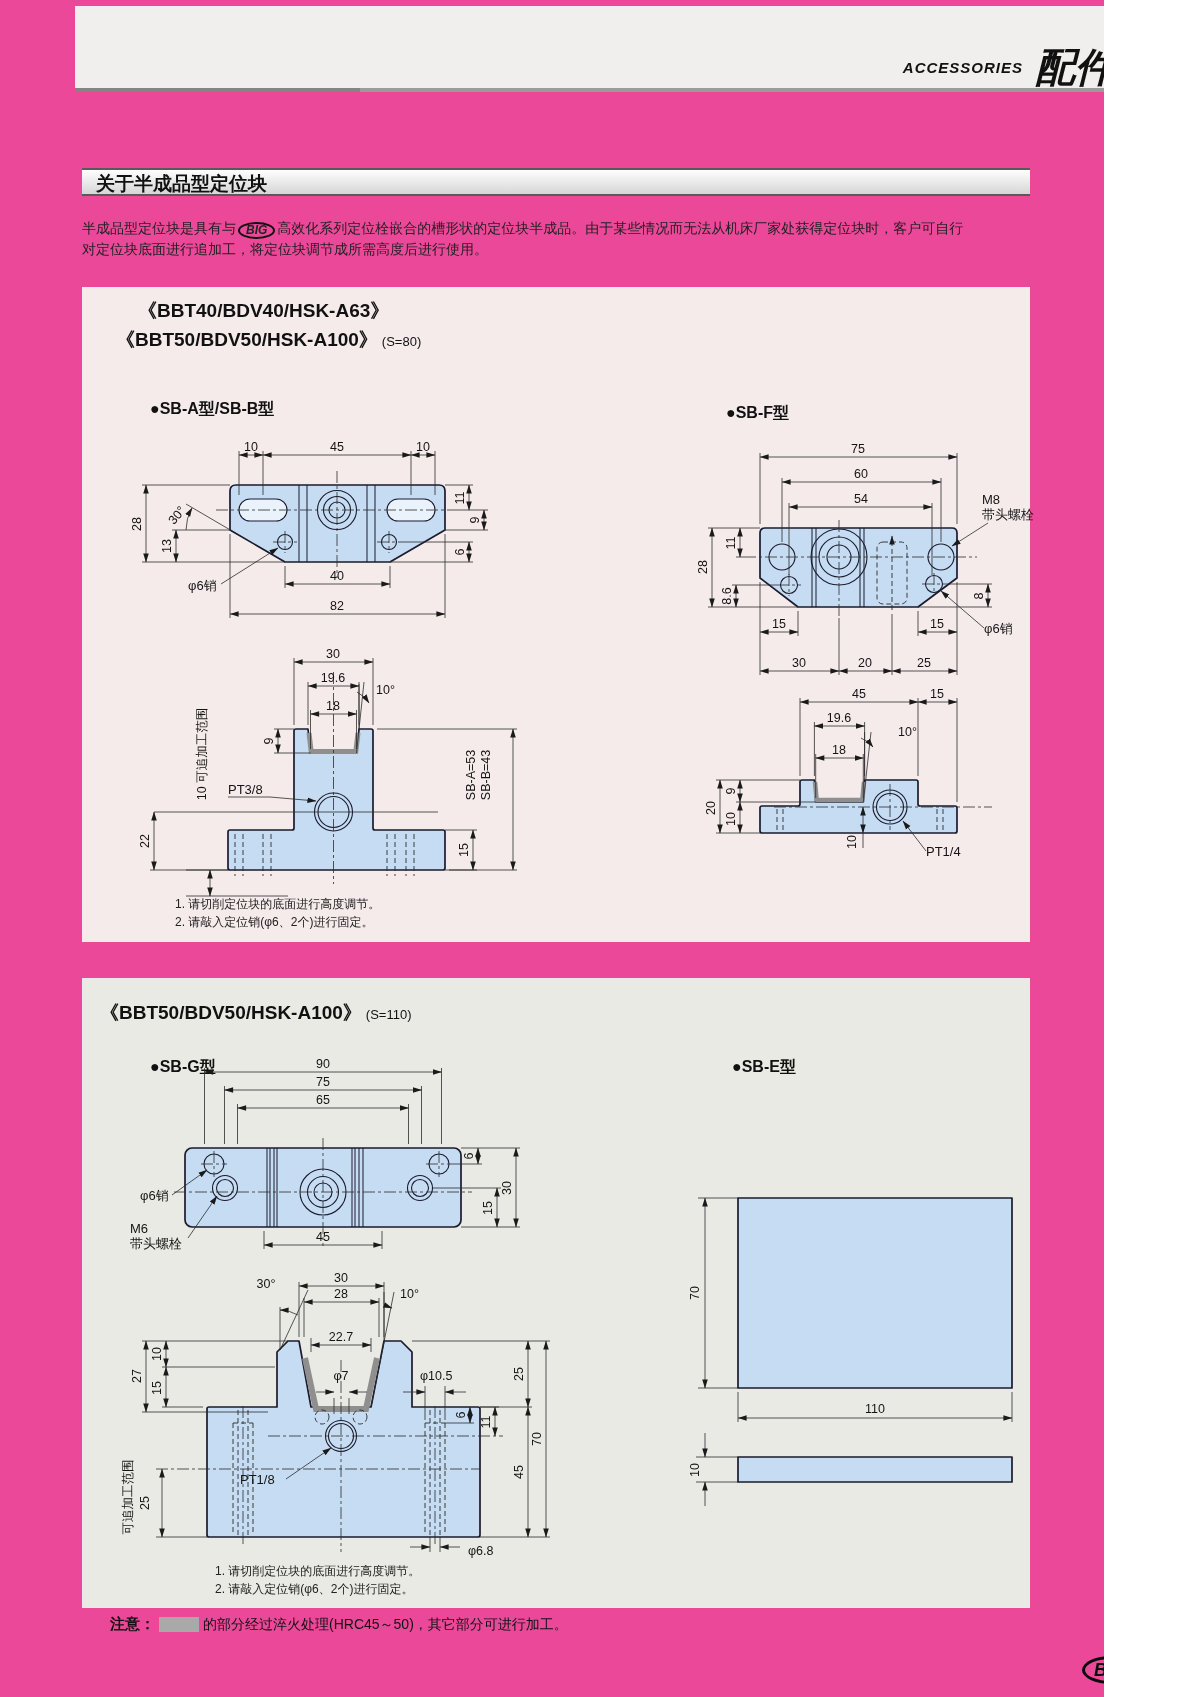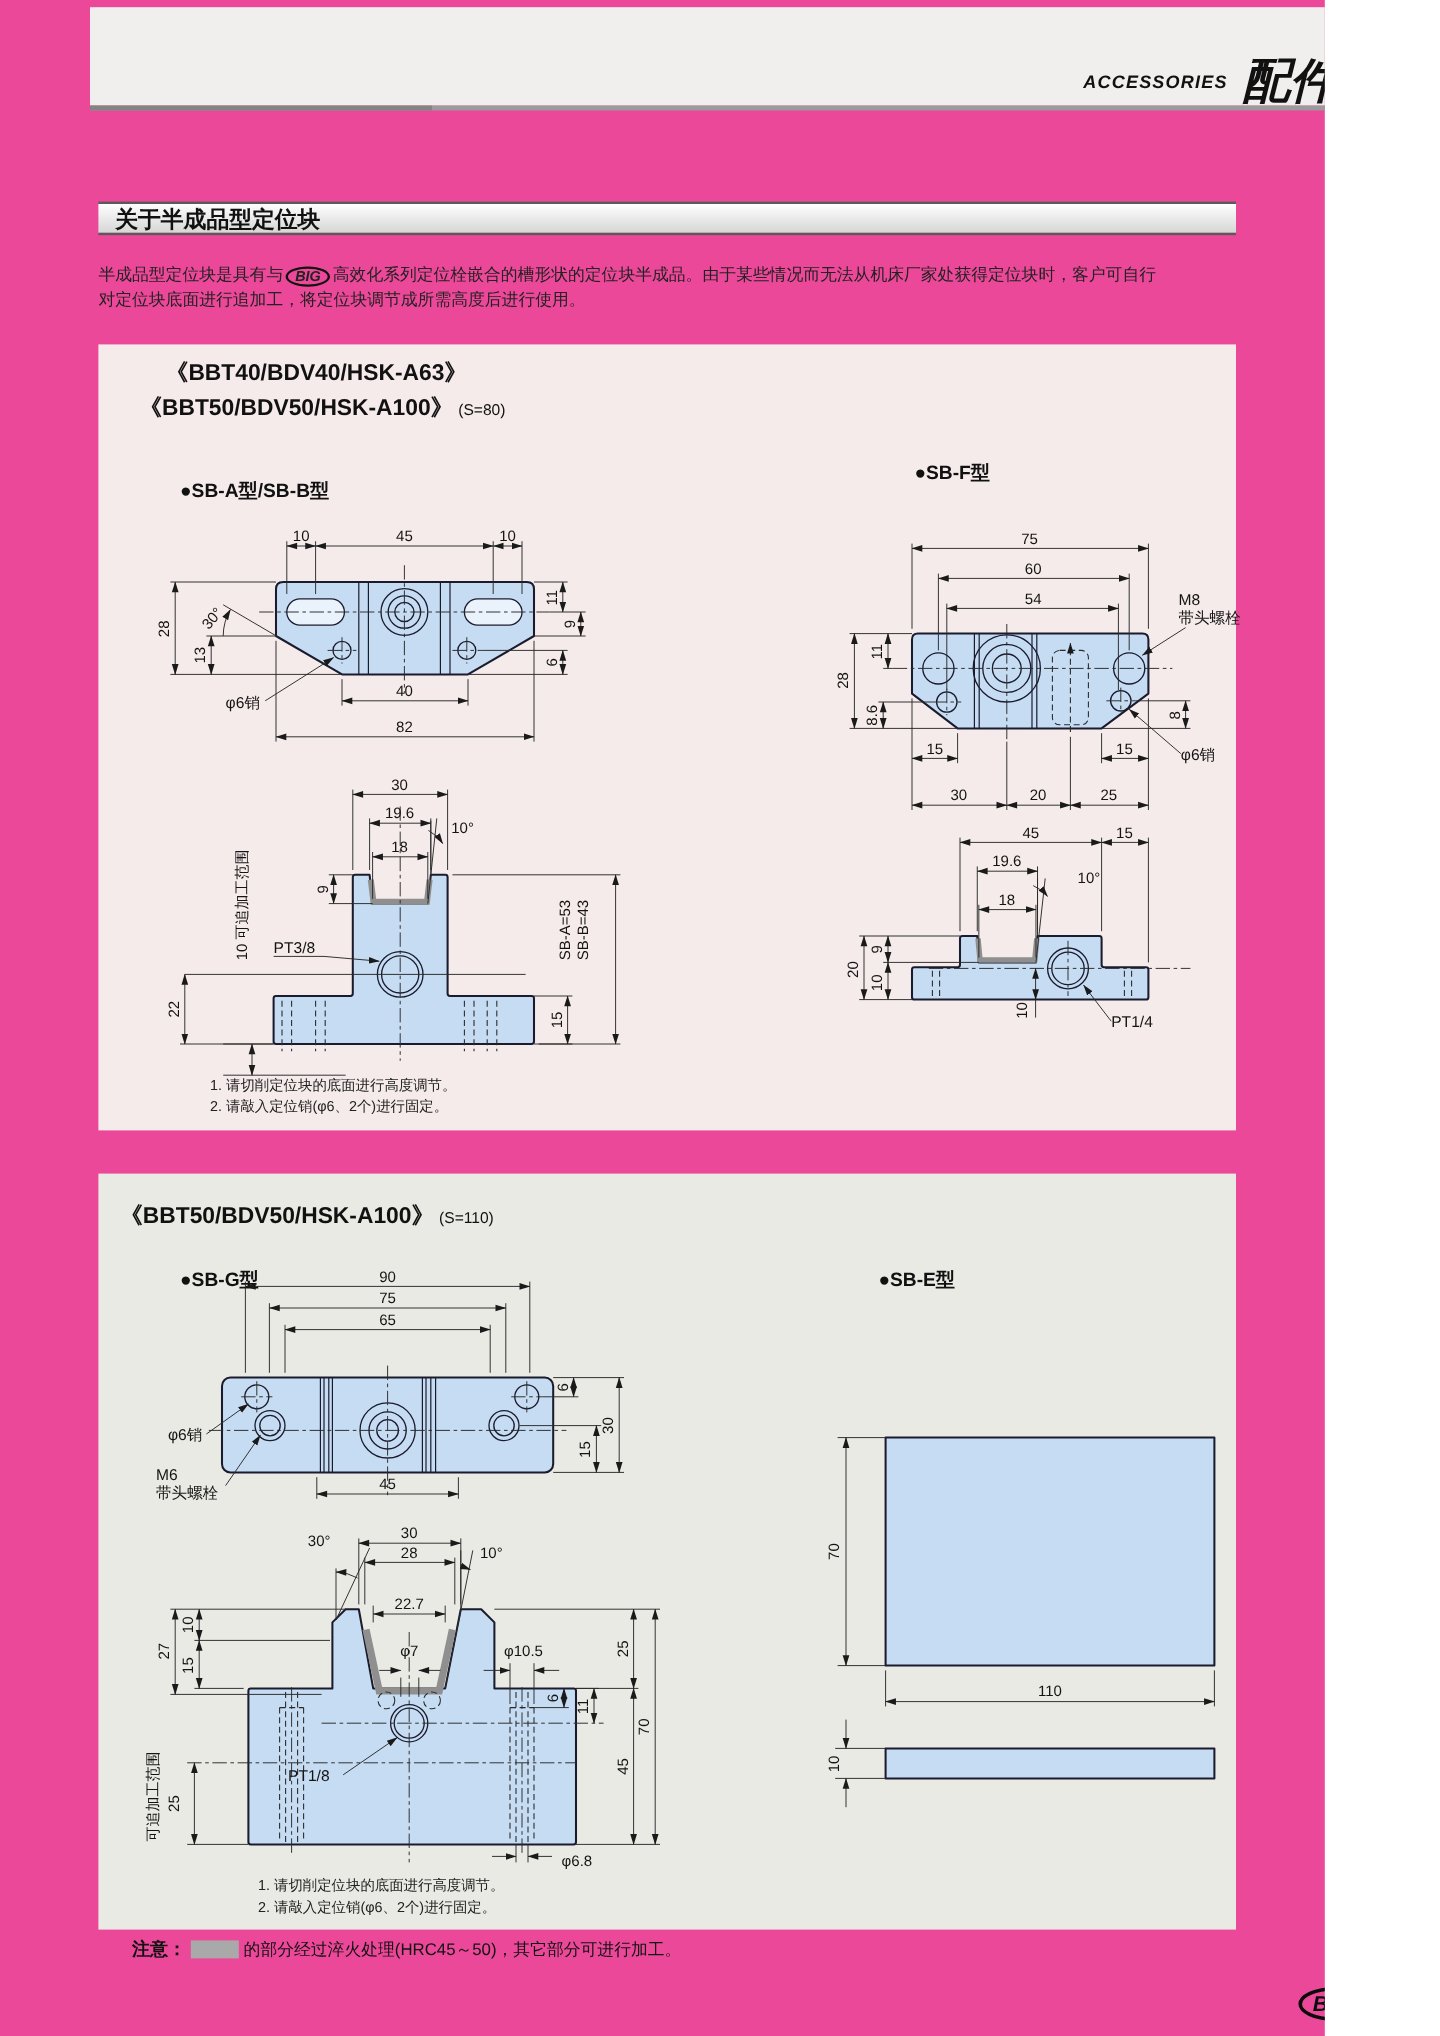--- a/index.html
+++ b/index.html
@@ -87,21 +87,21 @@
     <span>对定位块底面进行追加工，将定位块调节成所需高度后进行使用。</span>
   </div>
   <div class="abs sec-title">关于半成品型定位块</div>
 
   <div class="abs box1"></div>
   <div class="abs box-title" style="left:100px;top:298px;margin-left:38px;">《BBT40/BDV40/HSK-A63》</div>
   <div class="abs box-title" style="left:116px;top:327px;">
     <span>《BBT50/BDV50/HSK-A100》</span><span class="suffix">(S=80)</span>
   </div>
   <div class="abs dlabel" style="left:150px;top:399px;text-align:right;">●SB-A型/SB-B型</div>
-  <div class="abs dlabel" style="left:726px;top:384px;margin-left:36px;">●SB-F型</div>
+  <div class="abs dlabel" style="left:726px;top:403px;">●SB-F型</div>
   <div class="abs notes" style="left:175px;top:895px;">
     <div>1. 请切削定位块的底面进行高度调节。</div>
     <div>2. 请敲入定位销(φ6、2个)进行固定。</div>
   </div>
 
   <svg class="d" style="left:128px;top:438px" width="372" height="202" viewBox="0 0 372 202">
     <path class="ol" d="M108,47 H311 Q317,47 317,53 V92 L262,124 H157 L102,92 V53 Q102,47 108,47 Z"></path>
     <line class="thin" x1="171" y1="47" x2="171" y2="124"></line>
       <line class="thin" x1="179" y1="47" x2="179" y2="124"></line>
     <line class="thin" x1="239" y1="47" x2="239" y2="124"></line>

